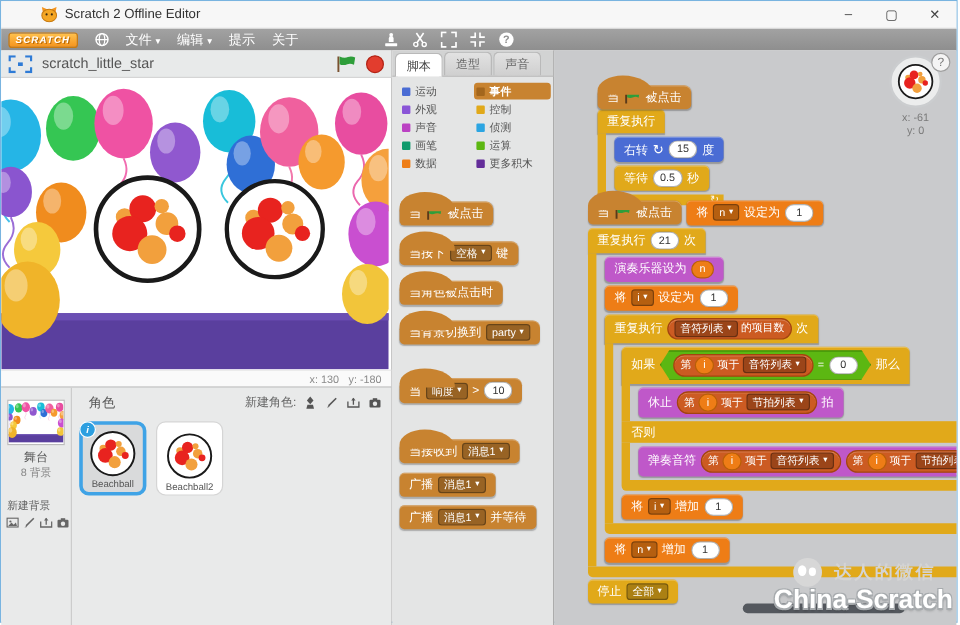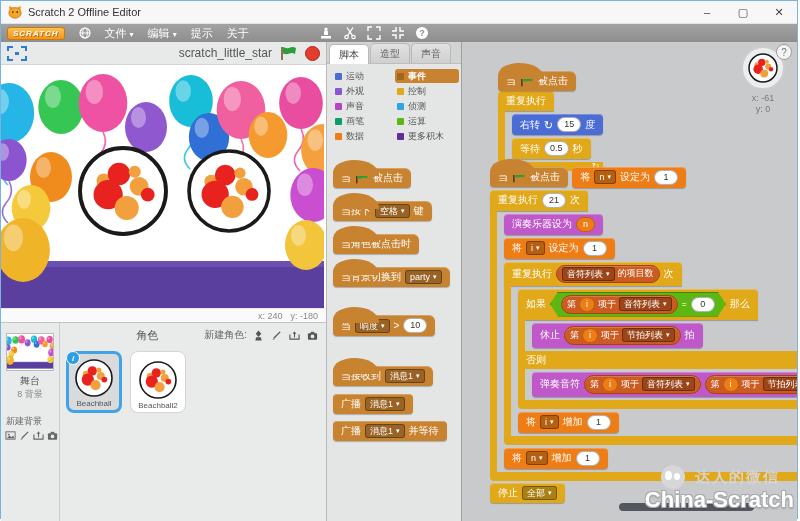--- a/index.html
+++ b/index.html
@@ -1,33 +1,33 @@
 <!DOCTYPE html>
 <html><head>
 <meta charset="utf-8">
 <style>
   html,body{margin:0;padding:0;width:800px;height:521px;overflow:hidden;
     font-family:"Liberation Sans","DejaVu Sans",sans-serif;-webkit-font-smoothing:antialiased;}
   #app{position:relative;width:798px;height:519px;border:1px solid #79b4e0;background:#fff;box-sizing:border-box;}
   
-  .titlebar{height:22px;background:#f7f7f7;display:flex;align-items:center;border-bottom:1px solid #e3e3e3;}
+  .titlebar{height:22px;background:#f7f7f7;display:flex;align-items:center;border-bottom:1px solid #e3e3e3;padding-left:26px;}
   .titlebar .appicon{width:14px;height:14px;margin:0 6px 0 7px;}
   .titlebar .title{font-size:11px;color:#333;flex:1;}
   .winctl{width:36px;height:22px;display:flex;align-items:center;justify-content:center;font-size:11px;color:#444;cursor:default;}
   
   .menubar{height:18px;background:linear-gradient(#a2a2a2,#8e8e8e);display:flex;align-items:center;gap:14px;padding:0 6px;}
   .logo{background:linear-gradient(#ffc14d,#f5941d);border:1px solid #c87a10;border-radius:3px;color:#fff;
     font-size:8px;font-weight:bold;font-style:italic;letter-spacing:1px;padding:1px 5px;text-shadow:1px 1px 0 #b86a08;}
   .menuitem{color:#fff;font-size:11px;white-space:nowrap;}
   .menuitem .car{font-size:8px;}
   .tbicons{display:flex;gap:10px;margin-left:56px;align-items:center;}
   .tbico{width:14px;height:14px;display:flex;align-items:center;justify-content:center;color:#fff;font-size:11px;}
   
   .content{display:flex;height:479px;}
-  .leftcol{width:325px;display:flex;flex-direction:column;border-right:1px solid #b9b9b9;text-align:right;}
+  .leftcol{width:325px;display:flex;flex-direction:column;border-right:1px solid #b9b9b9;}
   
   .stagehdr{height:22px;background:#e8eaea;border-bottom:1px solid #d5d5d5;display:flex;align-items:center;padding:0 6px;gap:8px;}
   .projname{flex:1;font-size:12px;color:#555;}
   .stopbtn{width:13px;height:13px;border-radius:50%;background:#e23d2e;border:1px solid #b32315;}
   
   .stage{position:relative;width:323px;height:243px;background:#fff;overflow:hidden;}
   .stage svg{position:absolute;left:0;top:0;}
   .coordsbar{height:13px;background:#fafafa;border-top:1px solid #e8e8e8;display:flex;justify-content:flex-end;
     align-items:center;gap:8px;padding:0 8px;font-size:9px;color:#8a8a8a;}
   
@@ -237,21 +237,21 @@
             <circle cx="224.256" cy="110.16" r="10.4" fill="#e8231f"></circle>
             <circle cx="238.944" cy="108.144" r="5.6000000000000005" fill="#f2a03d"></circle>
             <circle cx="242.976" cy="121.68" r="8.8" fill="#f2a03d"></circle>
             <circle cx="251.04" cy="129.456" r="6.4" fill="#e8231f"></circle>
             <circle cx="214.176" cy="129.456" r="13.600000000000001" fill="#e8231f"></circle>
             <circle cx="231.456" cy="141.84" r="11.200000000000001" fill="#f2a03d"></circle>
           </svg>
       </div>
 
       <div class="coordsbar">
-        <span>x: 240</span>
+        <span>x: 130</span>
         <span>y: -180</span>
       </div>
 
       <div class="spritepanel">
         <div class="spleft">
           <div class="stagethumb">
             <svg id="thumb-art" width="46" height="36">
                 <rect x="0" y="0" width="46" height="34.60681114551084" fill="#ffffff"></rect>
                 <rect x="0" y="27.913312693498455" width="46" height="6.693498452012384" fill="#5a3f9e"></rect>
                 <rect x="0" y="27.913312693498455" width="46" height="0.8544891640866874" fill="#6b4fb3"></rect>

